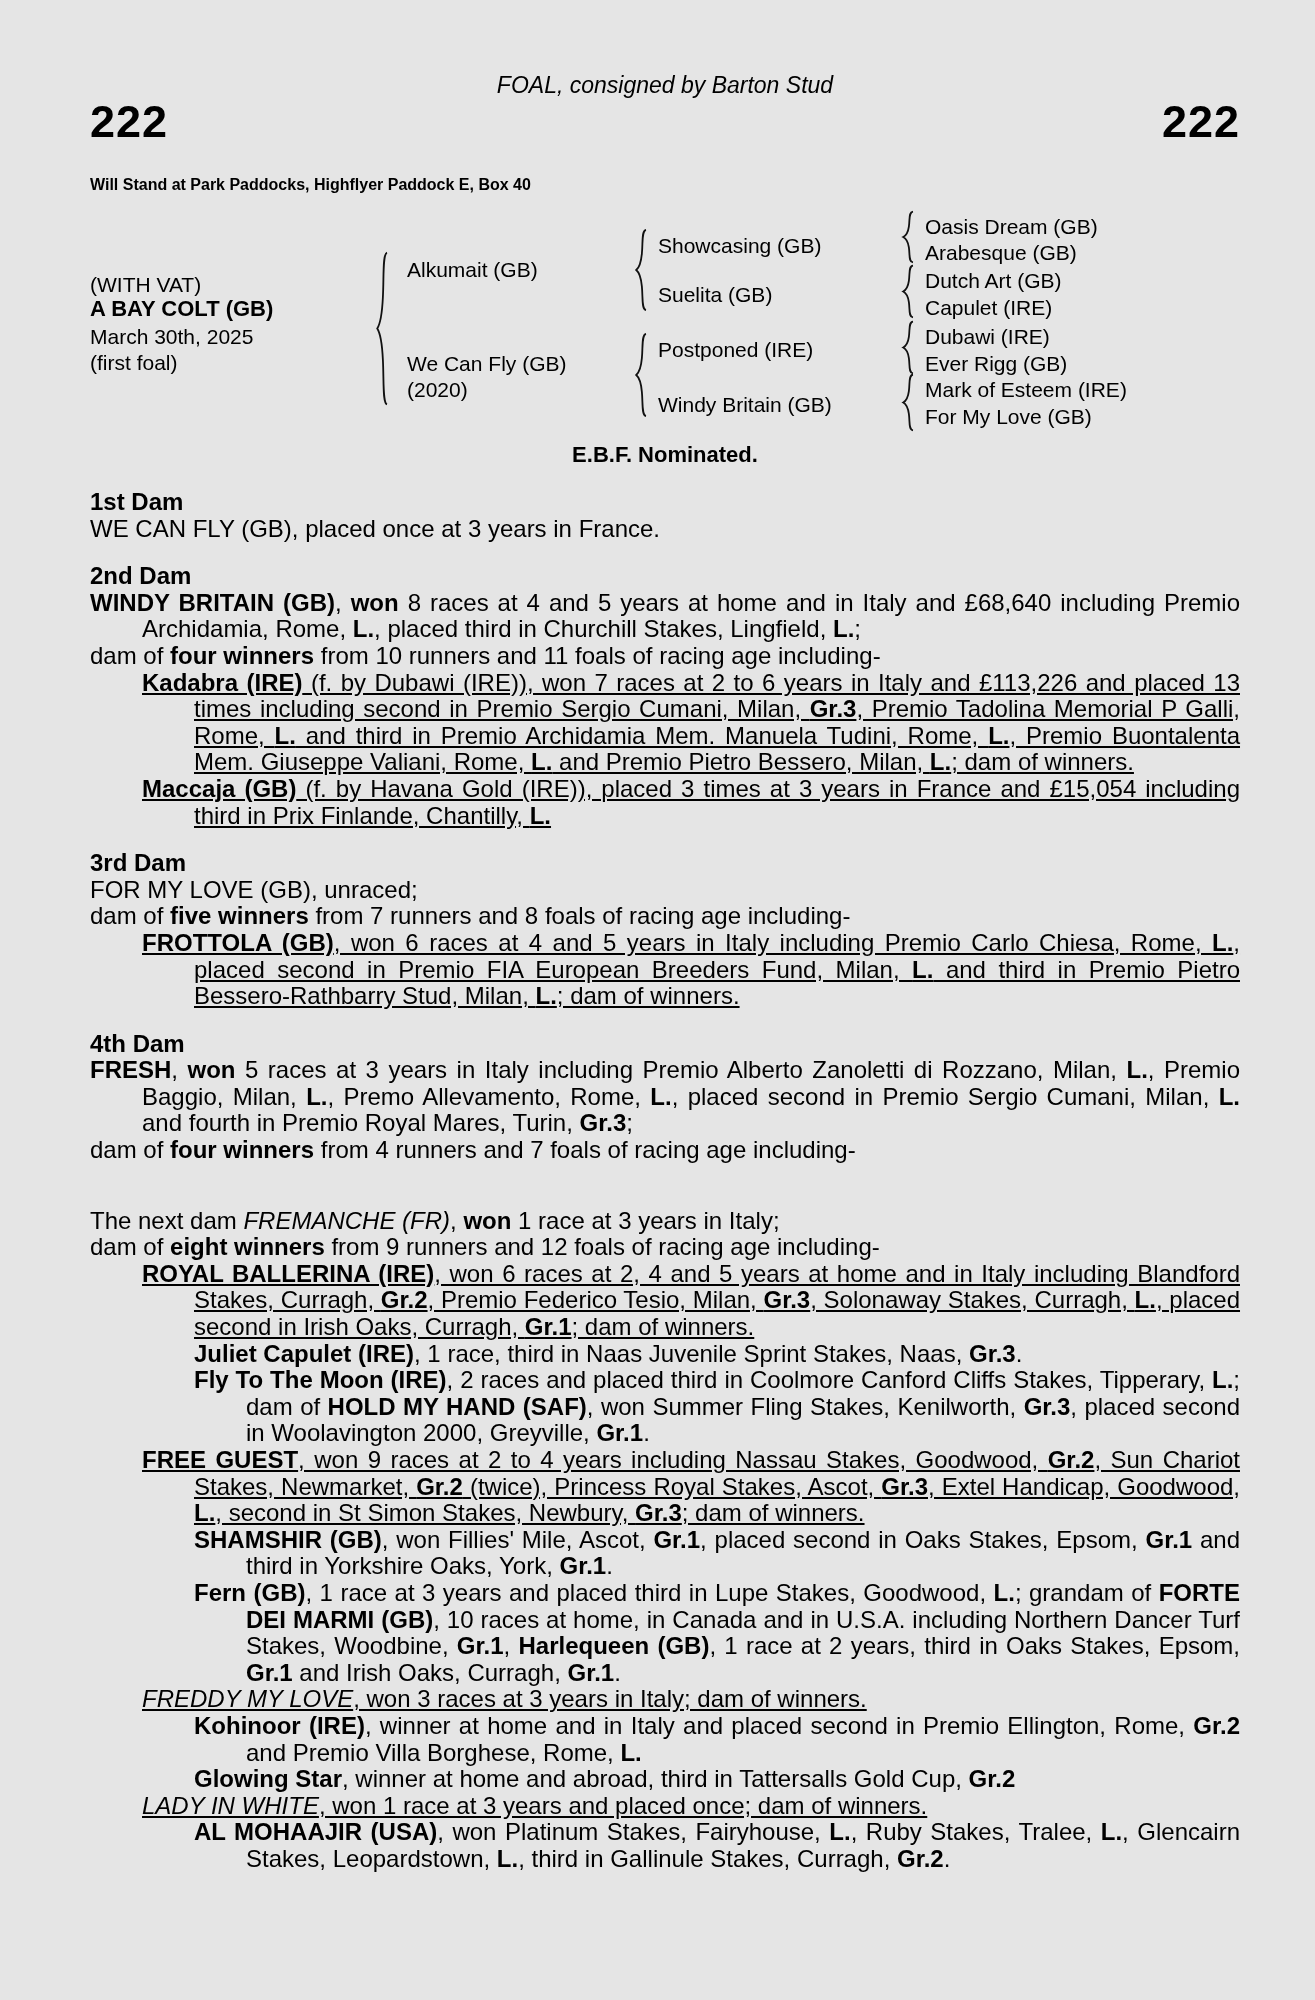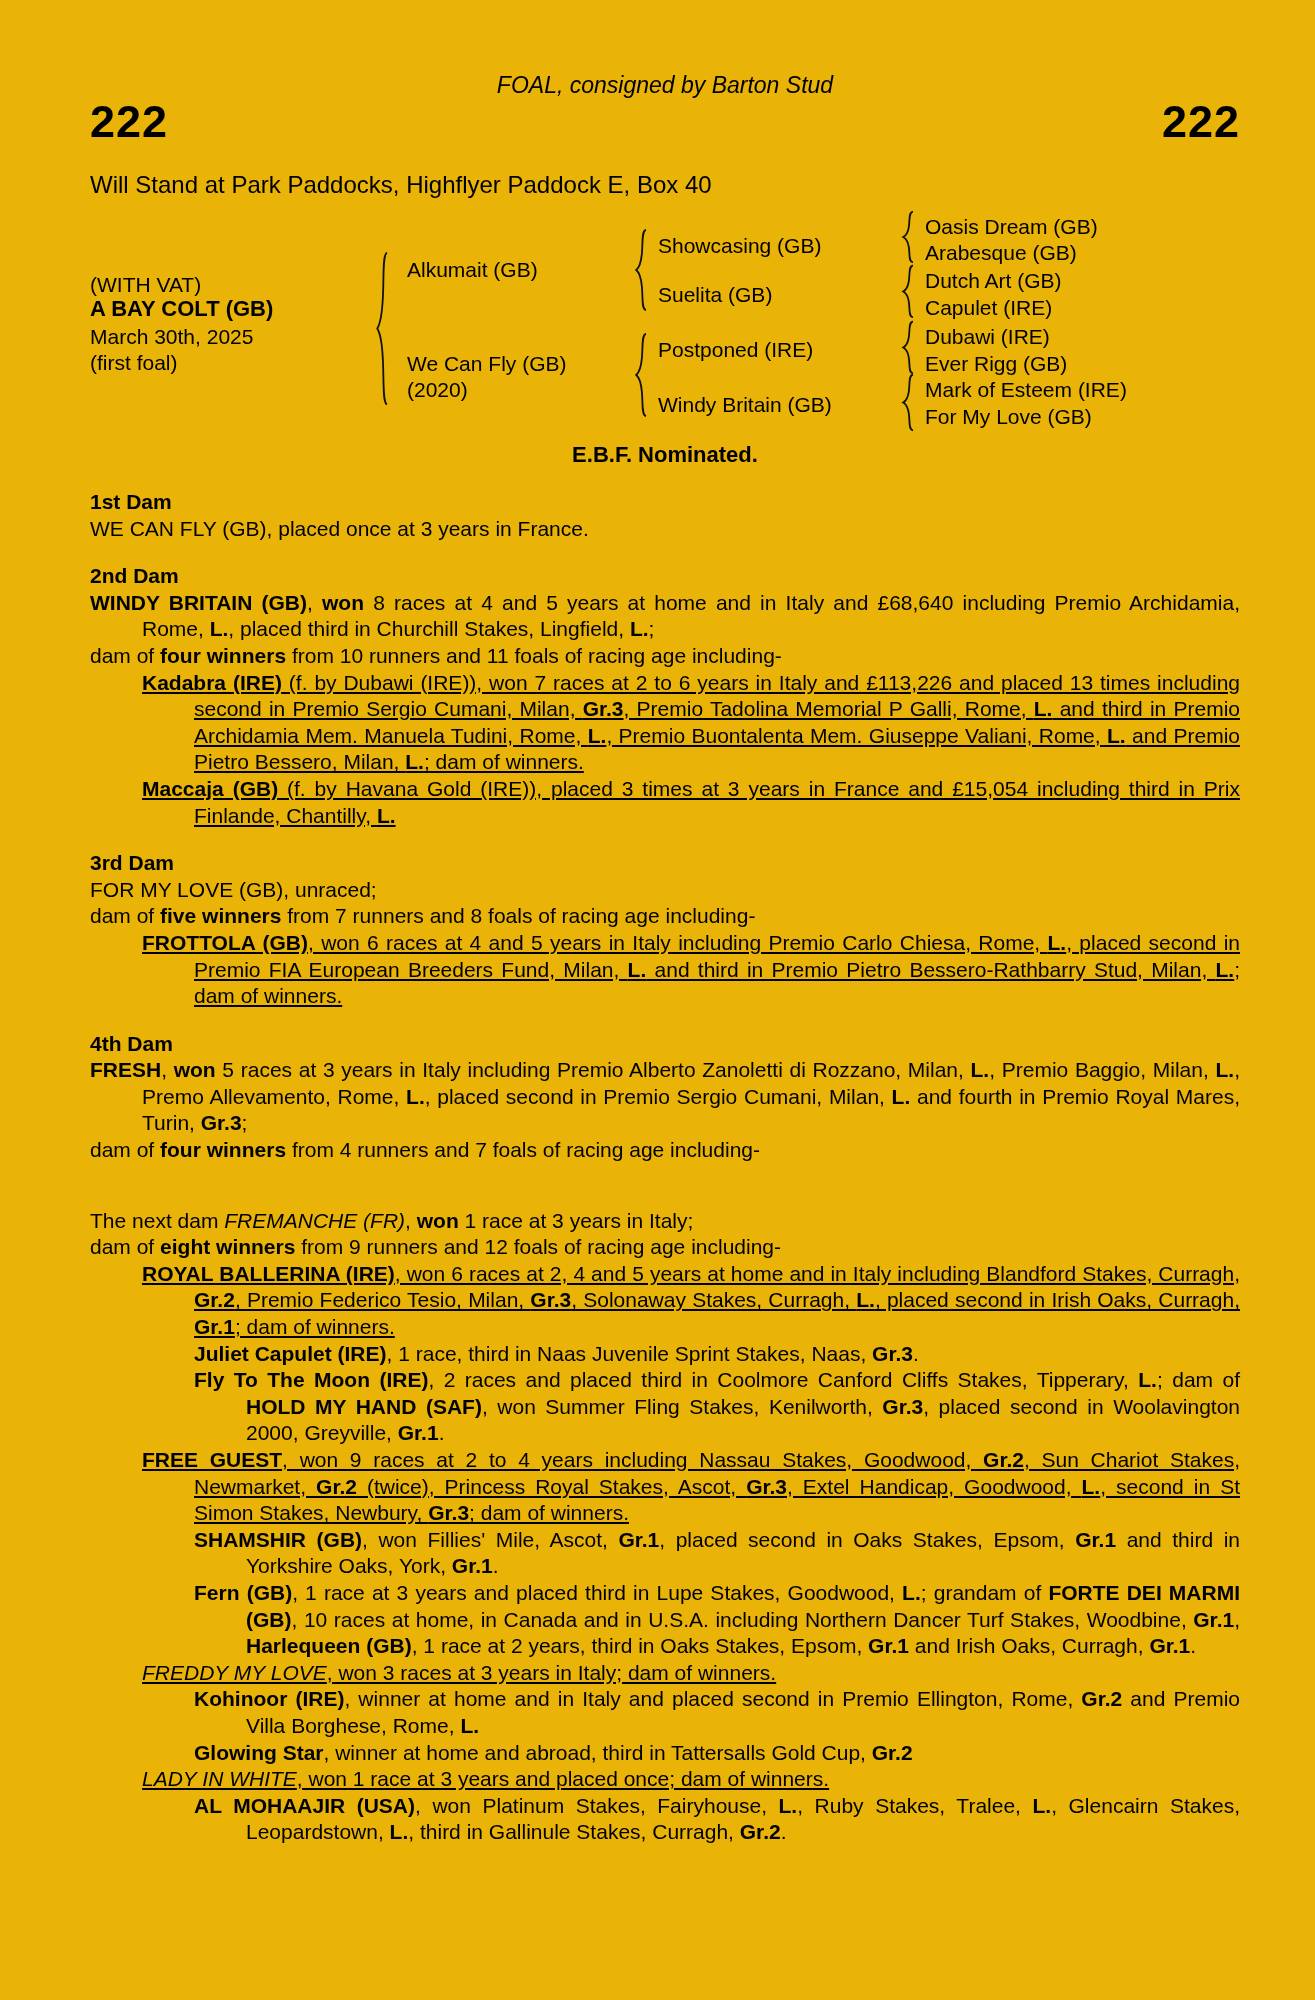--- a/index.html
+++ b/index.html
@@ -1,52 +1,52 @@
 <!DOCTYPE html>
 <html><head>
 <meta charset="utf-8">
 <style>
   html,body{margin:0;padding:0;background:#ffffff;}
   .page{
     position:relative;
     width:1315px;height:2000px;
     box-sizing:border-box;
     padding:72px 75px 0 90px;
-    background:#eab308;
+    background:#e5e5e5;
     color:#000;
     font-family:"Liberation Sans","DejaVu Sans",sans-serif;
   }
   .consignor{
     text-align:center;
     font-style:italic;
     font-size:23px;
     line-height:27px;
   }
   .lot-row{
     display:flex;justify-content:space-between;align-items:flex-start;
     margin-top:0px;
   }
   .lot{
     font-weight:bold;font-size:45px;line-height:46px;letter-spacing:1px;
   }
   .stand-line{
-    font-weight:normal;font-size:24px;line-height:28px;margin-top:26px;
+    font-weight:bold;font-size:16px;line-height:28px;margin-top:26px;
   }
   .pedigree{
     position:relative;height:235px;margin-top:2px;font-size:21px;line-height:24px;
   }
   .ped-item{position:absolute;white-space:nowrap;}
   .ped-item.bold{font-weight:bold;font-size:22px;}
   .brace{position:absolute;width:15px;overflow:visible;}
   .ebf{
     text-align:center;font-weight:bold;font-size:22px;line-height:27px;margin-top:5px;
   }
   .sections{
     margin-top:8px;
-    font-size:21px;
+    font-size:24px;
     line-height:26.6px;
     text-align:justify;
   }
   .dam-section{margin-top:21px;}
   .dam-section.no-head{margin-top:44px;}
   .dam-head{font-weight:bold;}
   p.para{margin:0;}
   .ind0{padding-left:52px;text-indent:-52px;}
   .ind1{padding-left:104px;text-indent:-52px;text-decoration:underline;}
   .ind2{padding-left:156px;text-indent:-52px;}

